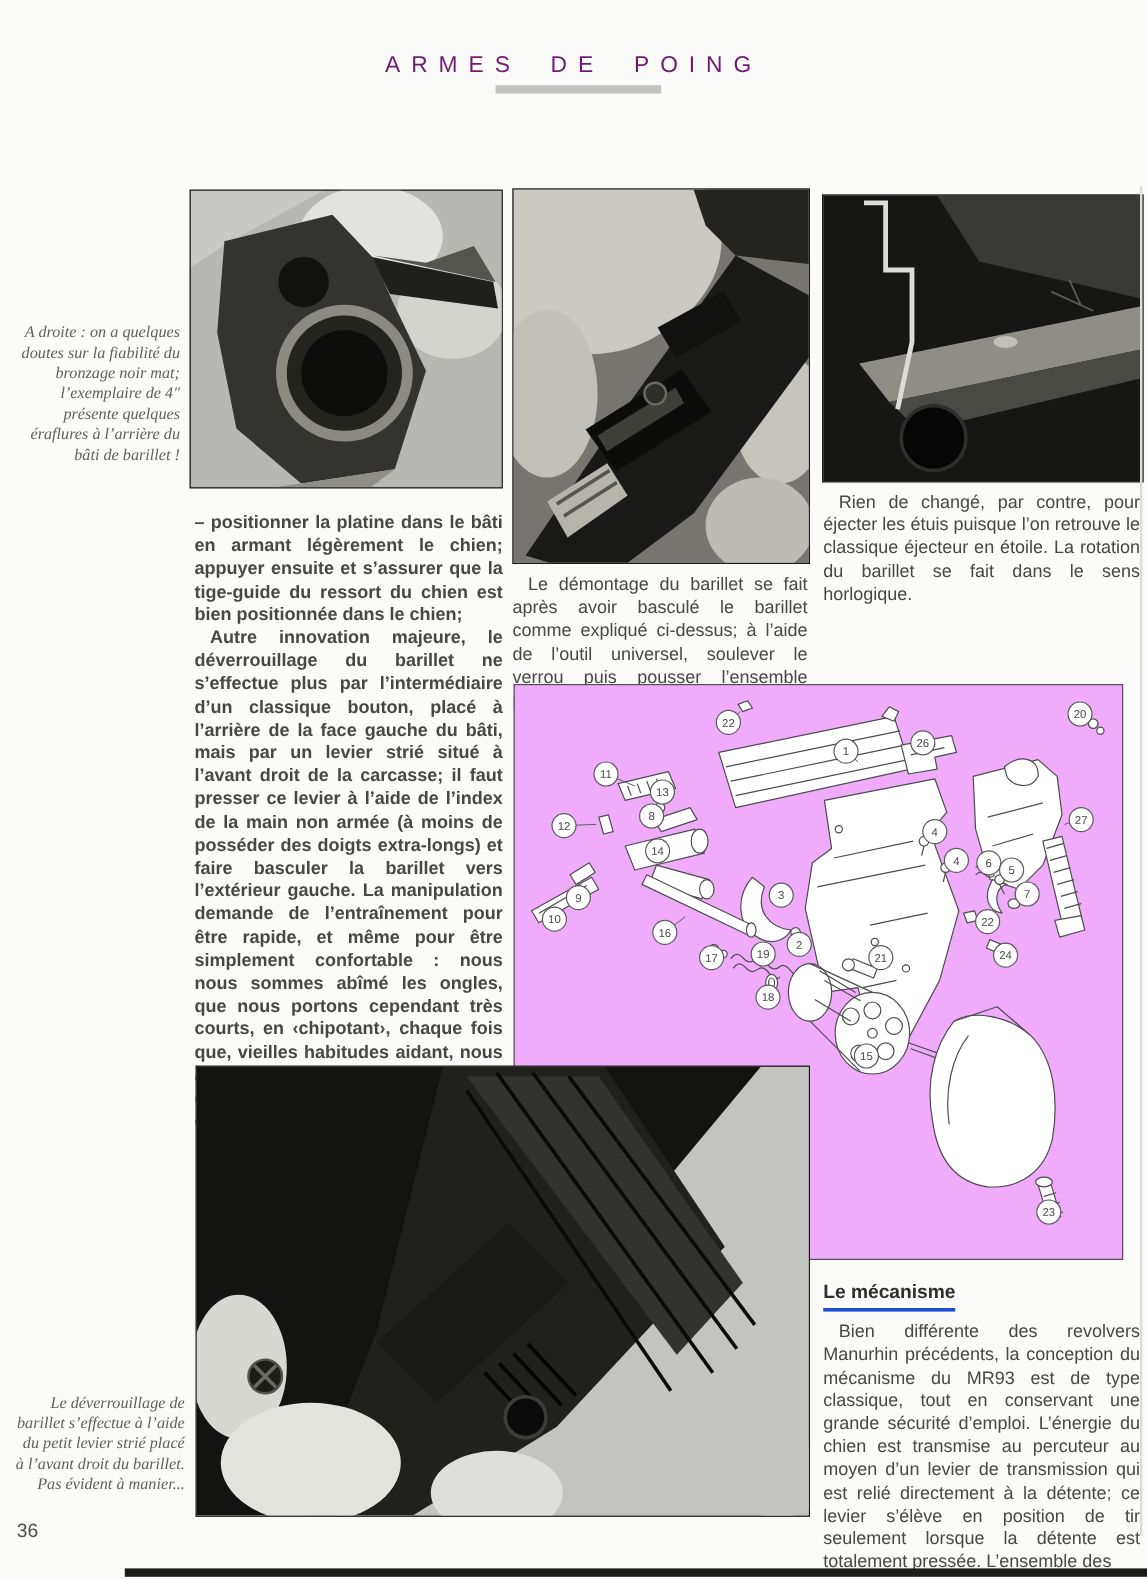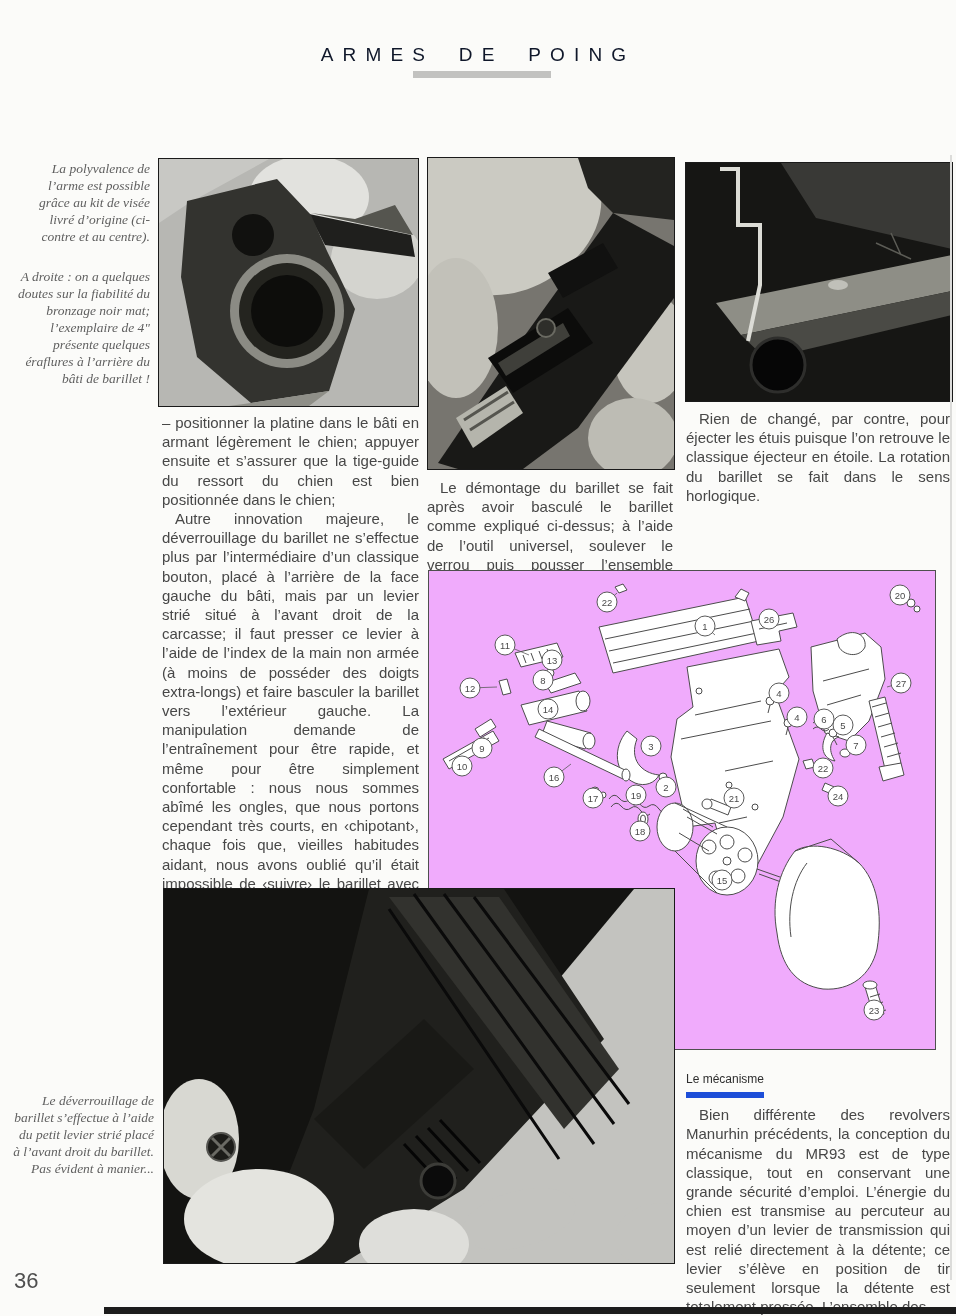--- a/index.html
+++ b/index.html
@@ -1,70 +1,69 @@
 <!DOCTYPE html>
 <html lang="fr"><head>
 <meta charset="utf-8">
 <style>
   html,body{margin:0;padding:0;background:#ffffff;}
   #page{position:relative;width:956px;height:1316px;background:#fbfbf9;overflow:hidden;
         font-family:"Liberation Sans",sans-serif;}
   .abs{position:absolute;}
   
-  .hdr-title{left:0;top:44px;width:956px;text-align:center;font-size:19px;color:#0f172a;
+  .hdr-title{left:0;top:44px;width:956px;text-align:center;font-size:19px;color:#701a75;
              letter-spacing:0.48em;word-spacing:0.55em;}
   .hdr-rule{left:413px;top:71px;width:138px;height:7px;background:#c2c2c0;}
   
   .caption{font-family:"Liberation Serif",serif;font-style:italic;font-size:13.5px;
            line-height:17px;color:#5f5f5f;text-align:right;}
   .cap-top{left:18px;top:160px;width:132px;}
   .cap-right{left:18px;top:268px;width:132px;}
-  .cap-bottom{left:12px;top:1092px;width:142px;}
+  .cap-bottom{left:12px;top:1160px;width:142px;}
   
   figure{margin:0;}
   .photo{border:1px solid #1a1a1a;background:#999;}
   .ph1{left:158px;top:158px;width:259px;height:247px;}
   .ph2{left:427px;top:157px;width:246px;height:311px;}
   .ph3{left:685px;top:162px;width:266px;height:238px;}
   .ph4{left:163px;top:888px;width:510px;height:374px;}
   .photo svg{display:block;width:100%;height:100%;}
   
   .body-text{font-size:15px;line-height:19.2px;color:#474747;text-align:justify;}
   .body-text p{margin:0;}
   .body-text p.ind{text-indent:13px;}
-  .col1{left:162px;top:413px;width:257px;}
+  .col1{left:162px;top:426px;width:257px;font-weight:bold;}
   .col2{left:427px;top:478px;width:246px;}
   .col3{left:686px;top:409px;width:264px;}
   
   .diagram{left:428px;top:570px;width:506px;height:478px;border:1px solid #4f4f4f;background:#f0abfc;}
   .diagram svg{display:block;width:100%;height:100%;}
   .sketch{fill:#ffffff;stroke:#4c4c4c;stroke-width:1;stroke-linejoin:round;}
   .sketch .ln{fill:none;}
   .leader{stroke:#5a5a5a;stroke-width:0.8;}
   .callout-circle{fill:#ffffff;stroke:#5a5a5a;stroke-width:1;}
   .callout-num{font-family:"Liberation Sans",sans-serif;font-size:9.5px;fill:#4a4a4a;
                text-anchor:middle;}
   
   .mech{left:686px;top:1068px;width:264px;}
-  .mech-head{display:inline-block;font-size:12px;font-weight:normal;color:#2e2e2e;
-             border-bottom:6px solid #1d4ed8;padding-bottom:3px;margin:0 0 7px 0;}
-  
-  .page-num{left:14px;top:1268px;font-size:22px;color:#4f4f4f;}
+  .mech-head{display:inline-block;font-size:16px;font-weight:bold;color:#2e2e2e;
+             border-bottom:3px solid #1d4ed8;padding-bottom:3px;margin:0 0 7px 0;}
+  
+  .page-num{left:14px;top:1268px;font-size:16px;color:#4f4f4f;}
   .bottom-bar{left:104px;top:1307px;width:852px;height:7px;background:#1c1c1c;}
   .right-edge{left:950px;top:155px;width:2px;height:1125px;background:#dcdcda;}
 </style>
 </head>
 <body>
 
 <div id="page">
 
   <div class="abs hdr-title">ARMES DE POING</div>
   <div class="abs hdr-rule"></div>
 
-  <div class="abs caption cap-top">La polyvalence de l’arme est possible grâce au kit de visée livré d’origine (ci-contre et au centre).</div>
   <div class="abs caption cap-right">A droite : on a quelques doutes sur la fiabilité du bronzage noir mat; l’exemplaire de 4" présente quelques éraflures à l’arrière du bâti de barillet !</div>
 
   <figure class="abs photo ph1">
     <svg viewBox="0 0 259 247">
       <rect width="259" height="247" fill="#b7b7b3"></rect>
       <polygon points="0,0 110,0 30,44 0,64" fill="#c8c8c4"></polygon>
       <ellipse cx="150" cy="38" rx="60" ry="42" fill="#e2e2de"></ellipse>
       <ellipse cx="218" cy="100" rx="46" ry="40" fill="#d4d4cf"></ellipse>
       <polygon points="196,60 236,46 254,76 152,54" fill="#55554f"></polygon>
       <polygon points="150,55 252,76 256,98 166,86" fill="#1f1f1d"></polygon>

